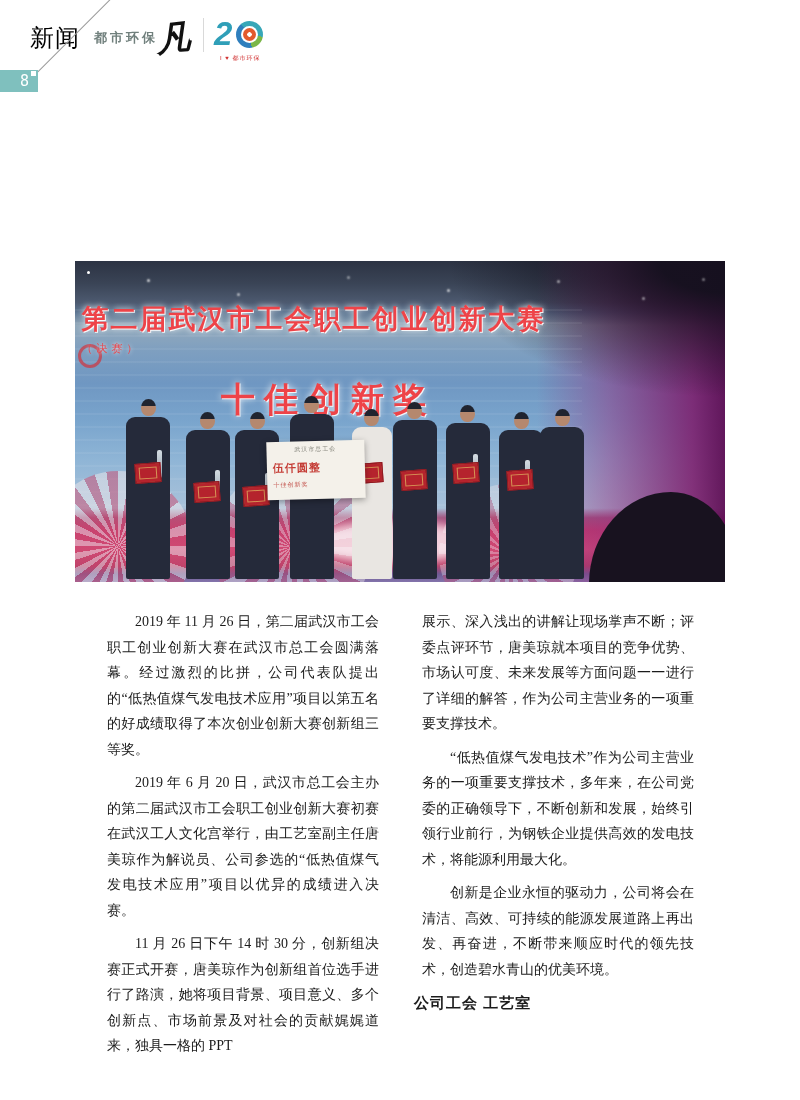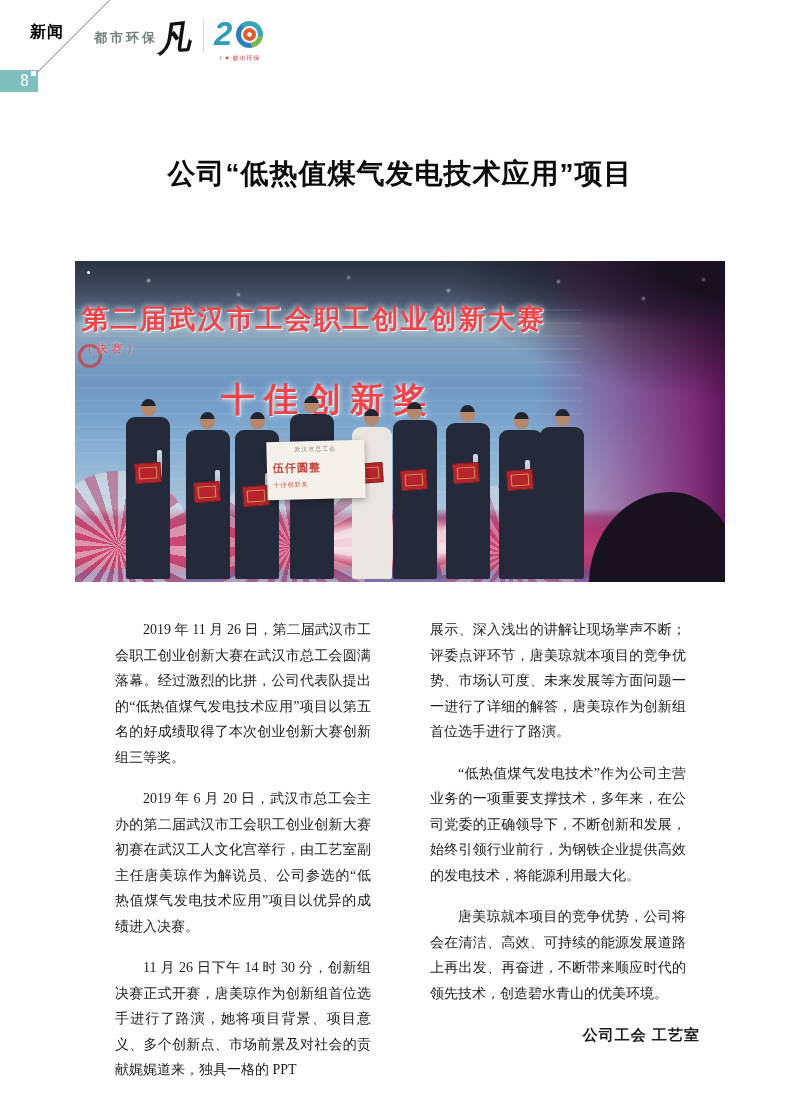--- a/index.html
+++ b/index.html
@@ -1,20 +1,20 @@
 <!DOCTYPE html>
 <html><head>
 <meta charset="utf-8">
 <style>
   html,body{margin:0;padding:0;background:#ffffff;}
   .page{position:relative;width:800px;height:1100px;background:#ffffff;overflow:hidden;
         font-family:"Liberation Sans","DejaVu Sans",sans-serif;}
 
   
-  .section-label{position:absolute;left:30px;top:22px;font-size:16px;font-weight:bold;color:#000;letter-spacing:1px;}
+  .section-label{position:absolute;left:30px;top:22px;font-size:24px;font-weight:normal;color:#000;letter-spacing:1px;}
   .diag-line{position:absolute;left:37px;top:72px;width:104px;height:1px;background:#9a9a9a;
              transform:rotate(-45deg);transform-origin:0 0;}
   .masthead-text{position:absolute;left:94px;top:29px;font-size:13px;font-weight:600;color:#71807d;
                  letter-spacing:3px;font-family:"Liberation Serif","DejaVu Serif",serif;}
   .masthead-seal{position:absolute;left:156px;top:16px;font-size:34px;font-style:italic;font-weight:600;color:#111;
                  font-family:"DejaVu Serif","Liberation Serif",serif;transform:rotate(-6deg);}
   .header-divider{position:absolute;left:203px;top:18px;width:1px;height:34px;background:#d9d9d9;}
   .logo20{position:absolute;left:214px;top:19px;width:70px;height:40px;}
   .logo20 .two{position:absolute;left:0;top:-4px;font-size:33px;font-weight:800;color:#2f9fb8;font-style:italic;}
   .logo20 .ring{position:absolute;left:22px;top:2px;width:27px;height:27px;border-radius:50%;
@@ -76,23 +76,23 @@
   .check .c-amount{font-size:11px;font-weight:800;color:#c43b34;margin-top:6px;letter-spacing:1px;}
   .check .c-caption{font-size:6px;color:#c4564f;margin-top:5px;letter-spacing:1px;}
   .audience-blob{position:absolute;right:-2%;bottom:-8%;width:23%;height:36%;background:#18121f;
      border-radius:55% 45% 0 0/80% 70% 0 0;}
 
   
   .col{position:absolute;top:601px;width:288px;font-family:"Liberation Serif","DejaVu Serif",serif;
        font-size:14px;line-height:25.5px;color:#1b1b1b;text-align:justify;}
   .col-left{left:99px;}
   .col-right{left:414px;}
-  .col p{margin:16px;text-indent:2em;}
+  .col p{margin:8px;text-indent:2em;}
   .col p.no-indent{text-indent:0;}
-  .byline{margin-top:4px;text-align:right;font-weight:bold;font-size:15px;letter-spacing:1px;
+  .byline{margin-top:4px;text-align:left;font-weight:bold;font-size:15px;letter-spacing:1px;
           font-family:"Liberation Sans","DejaVu Sans",sans-serif;padding-right:2px;}
 </style>
 </head>
 <body>
 
 <div class="page">
 
   <div class="section-label">新闻</div>
   <div class="diag-line"></div>
   <div class="masthead-text">都市环保</div>
@@ -105,21 +105,20 @@
       <span class="core"></span>
     </span>
     <span class="tagline">I ♥ 都市环保</span>
   </div>
   <div class="page-number-box">
     <span class="num">8</span>
     <span class="notch"></span>
   </div>
 
   <div class="title-block">
-    <div class="t1">公司“低热值煤气发电技术应用”项目</div>
   </div>
 
   <div class="photo">
     <div class="lights"></div>
     <div class="streaks"></div>
     <div class="screen-logo"></div>
     <div class="banner-title">第二届武汉市工会职工创业创新大赛</div>
     <div class="banner-subtitle">（决赛）</div>
     <div class="award-title">十佳创新奖</div>
 
@@ -187,19 +186,19 @@
 
     <div class="audience-blob"></div>
   </div>
 
   <div class="col col-left">
     <p>2019 年 11 月 26 日，第二届武汉市工会职工创业创新大赛在武汉市总工会圆满落幕。经过激烈的比拼，公司代表队提出的“低热值煤气发电技术应用”项目以第五名的好成绩取得了本次创业创新大赛创新组三等奖。</p>
     <p>2019 年 6 月 20 日，武汉市总工会主办的第二届武汉市工会职工创业创新大赛初赛在武汉工人文化宫举行，由工艺室副主任唐美琼作为解说员、公司参选的“低热值煤气发电技术应用”项目以优异的成绩进入决赛。</p>
     <p>11 月 26 日下午 14 时 30 分，创新组决赛正式开赛，唐美琼作为创新组首位选手进行了路演，她将项目背景、项目意义、多个创新点、市场前景及对社会的贡献娓娓道来，独具一格的 PPT</p>
   </div>
   <div class="col col-right">
-    <p class="no-indent">展示、深入浅出的讲解让现场掌声不断；评委点评环节，唐美琼就本项目的竞争优势、市场认可度、未来发展等方面问题一一进行了详细的解答，唐美琼作为创新组首位选手进行了路演。</p>
+    <p class="no-indent">展示、深入浅出的讲解让现场掌声不断；评委点评环节，唐美琼就本项目的竞争优势、市场认可度、未来发展等方面问题一一进行了详细的解答，作为公司主营业务的一项重要支撑技术。</p>
     <p>“低热值煤气发电技术”作为公司主营业务的一项重要支撑技术，多年来，在公司党委的正确领导下，不断创新和发展，始终引领行业前行，为钢铁企业提供高效的发电技术，将能源利用最大化。</p>
-    <p>唐美琼就本项目的竞争优势，公司将会在清洁、高效、可持续的能源发展道路上再出发、再奋进，不断带来顺应时代的领先技术，创造碧水青山的优美环境。</p>
+    <p>创新是企业永恒的驱动力，公司将会在清洁、高效、可持续的能源发展道路上再出发、再奋进，不断带来顺应时代的领先技术，创造碧水青山的优美环境。</p>
     <div class="byline">公司工会 工艺室</div>
   </div>
 
 </div>
 
 </body></html>

